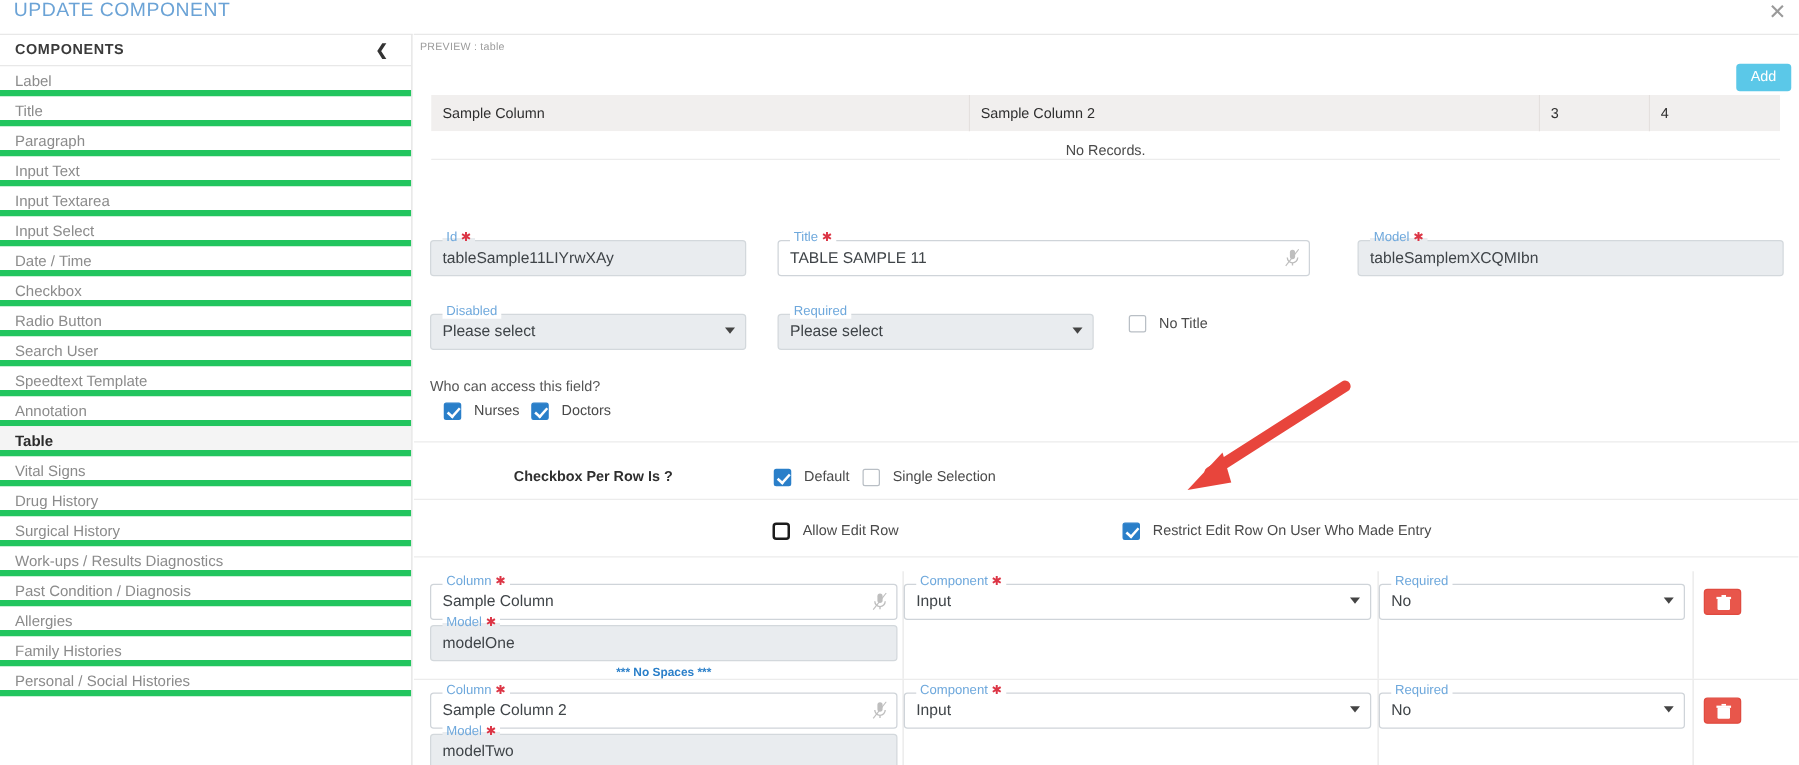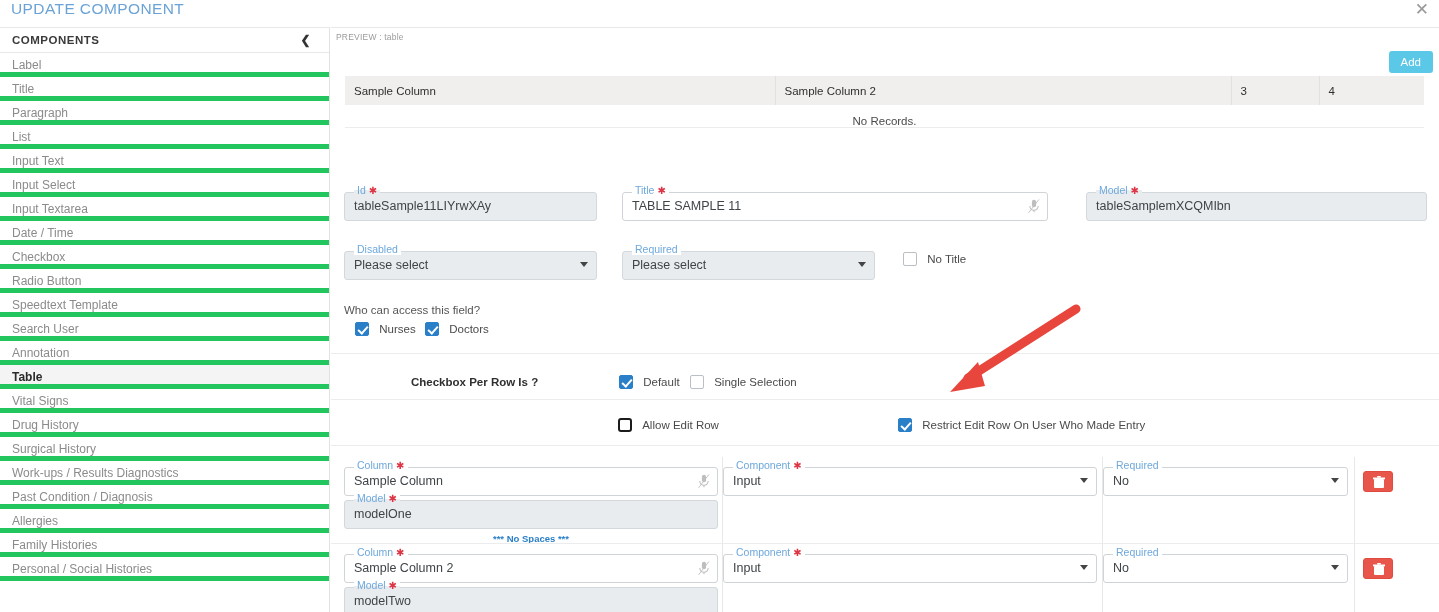--- a/index.html
+++ b/index.html
@@ -216,29 +216,28 @@
 
   <div class="sidebar">
     <div class="sidebar-head">
       <span>COMPONENTS</span>
       <span class="collapse-chevron">❮</span>
     </div>
     <div id="sidebar-list">
         <div class="side-item"><span>Label</span></div>
         <div class="side-item"><span>Title</span></div>
         <div class="side-item"><span>Paragraph</span></div>
-        <div class="side-item"><span>List</span></div>
         <div class="side-item"><span>Input Text</span></div>
+        <div class="side-item"><span>Input Textarea</span></div>
         <div class="side-item"><span>Input Select</span></div>
-        <div class="side-item"><span>Input Textarea</span></div>
         <div class="side-item"><span>Date / Time</span></div>
         <div class="side-item"><span>Checkbox</span></div>
         <div class="side-item"><span>Radio Button</span></div>
+        <div class="side-item"><span>Search User</span></div>
         <div class="side-item"><span>Speedtext Template</span></div>
-        <div class="side-item"><span>Search User</span></div>
         <div class="side-item"><span>Annotation</span></div>
         <div class="side-item active"><span>Table</span></div>
         <div class="side-item"><span>Vital Signs</span></div>
         <div class="side-item"><span>Drug History</span></div>
         <div class="side-item"><span>Surgical History</span></div>
         <div class="side-item"><span>Work-ups / Results Diagnostics</span></div>
         <div class="side-item"><span>Past Condition / Diagnosis</span></div>
         <div class="side-item"><span>Allergies</span></div>
         <div class="side-item"><span>Family Histories</span></div>
         <div class="side-item"><span>Personal / Social Histories</span></div>

